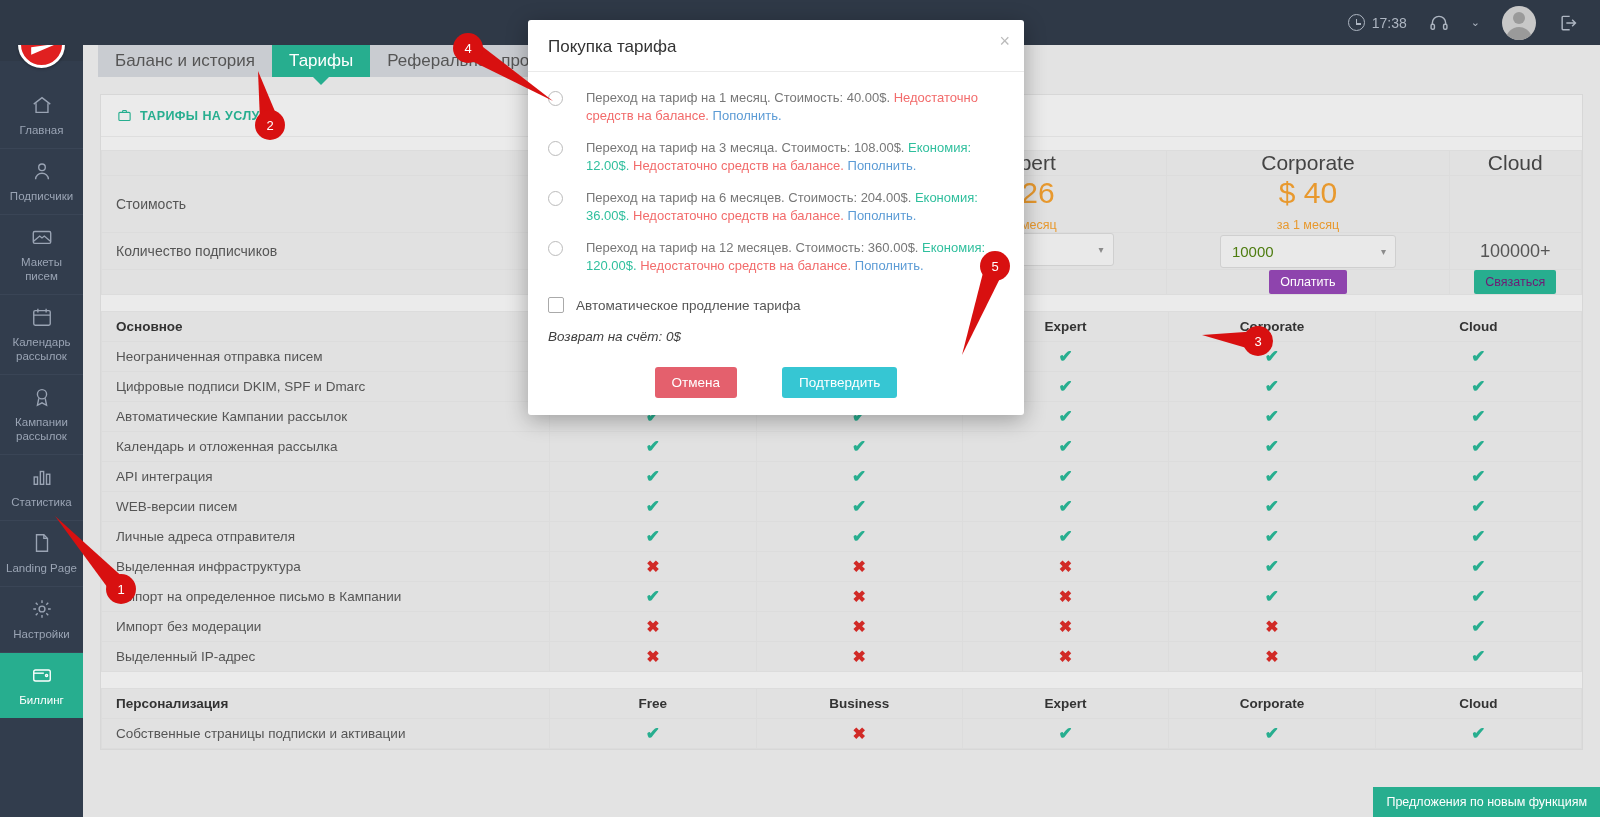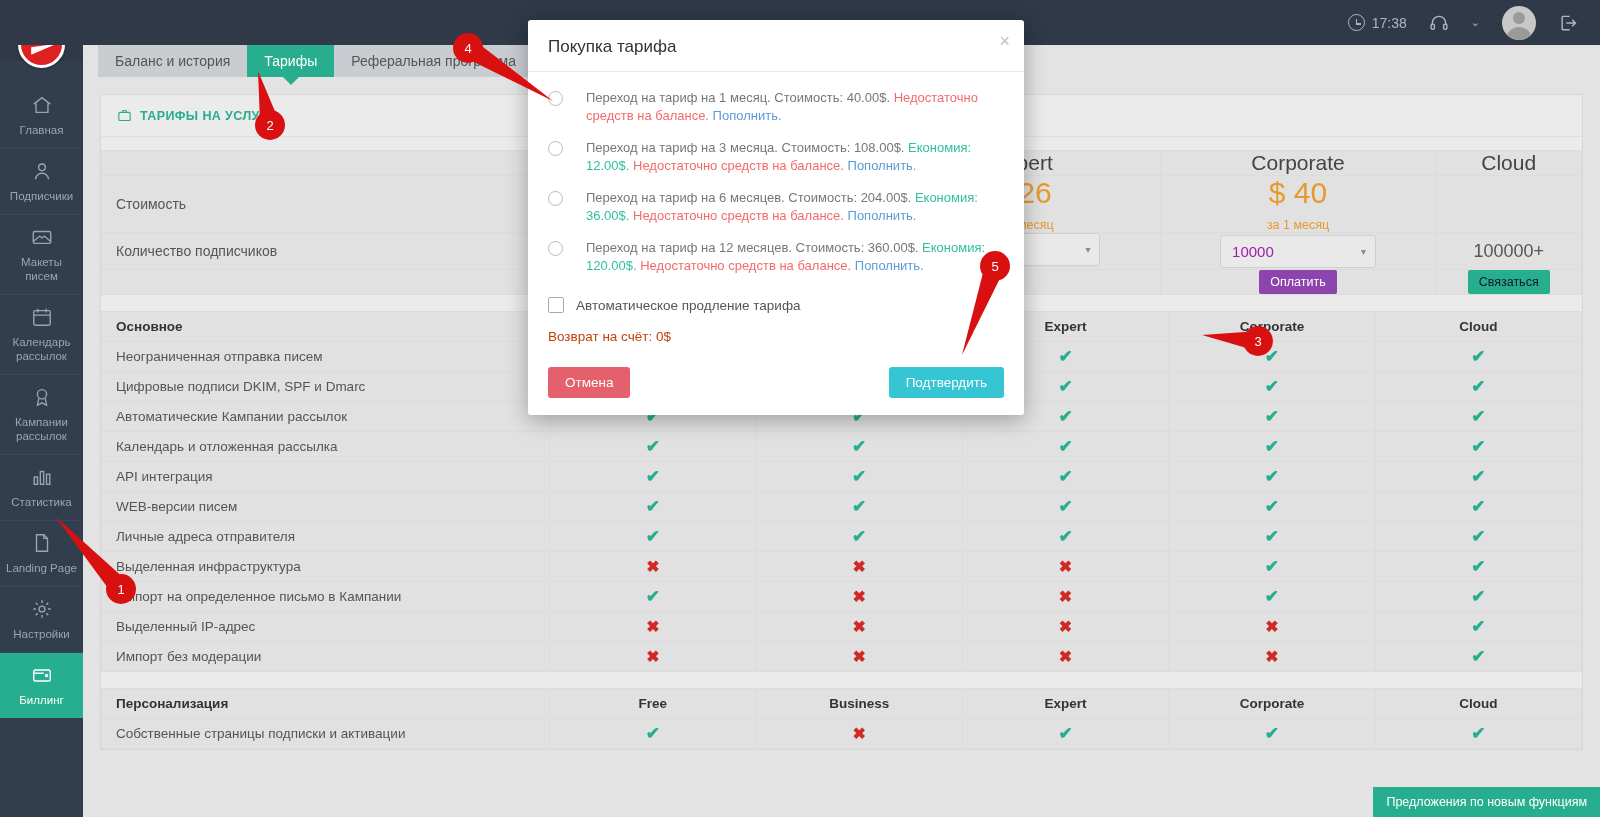--- a/index.html
+++ b/index.html
@@ -62,21 +62,21 @@
     border: 11px solid transparent; border-left-color: #27ae8f;
   }
   .nav-item.active .ico path, .nav-item.active .ico circle,
   .nav-item.active .ico rect, .nav-item.active .ico line { stroke: #fff; }
 
   
   .content { position: absolute; left: 83px; top: 45px; width: 1517px; height: 772px; background: #e3e3e3; }
   .tabs { display: flex; padding-left: 15px; height: 32px; background: #e3e3e3; }
   .tab {
     background: #c9ccd1; color: #555; padding: 0 17px; height: 32px;
-    line-height: 32px; font-size: 14px; cursor: pointer; position: relative;
+    line-height: 32px; font-size: 17px; cursor: pointer; position: relative;
   }
   .tab.active { background: #27ae8f; color: #fff; }
   .tab.active::after {
     content: ""; position: absolute; left: 50%; bottom: -8px; margin-left: -8px;
     border: 8px solid transparent; border-top-color: #27ae8f; border-bottom: 0;
   }
 
   .panel {
     margin: 17px 17px 0 17px; background: #ebebeb;
     border: 1px solid #d7d7d7;
@@ -94,36 +94,36 @@
   .price-table td, .price-table th {
     border: 1px solid #dcdcdc; background: #e1e1e1; padding: 0;
   }
   .price-table .nm { width: 430px; padding: 0 14px; color: #555; font-size: 14px; }
   .plan-name { text-align: center; font-size: 21px; color: #444; font-weight: normal; padding: 20px 0; }
   .price-cell { text-align: center; padding: 14px 0 16px; }
   .price-amount { font-size: 30px; color: #e8992e; }
   .price-period { font-size: 12.5px; color: #e8992e; margin-top: 8px; }
   .sel-cell { text-align: center; padding: 13px 10px; }
   .fake-select {
-    display: inline-block; width: 156px; height: 33px; line-height: 31px;
+    display: inline-block; width: 176px; height: 33px; line-height: 31px;
     background: #e9e9e9; border: 1px solid #cfcfcf; border-radius: 3px;
-    text-align: left; padding: 0 22px 0 11px; font-size: 15px; color: #a21caf;
+    text-align: left; padding: 0 22px 0 11px; font-size: 15px; color: #4d7c0f;
     position: relative; cursor: pointer;
   }
   .fake-select::after {
     content: "▾"; position: absolute; right: 9px; top: 0; font-size: 10px; color: #8b8b8b;
   }
   .plain-num { text-align: center; font-size: 18px; color: #555; }
   .btn-cell { text-align: center; padding: 11px 0 13px; }
   .btn-pay {
     background: #8e44ad; color: #fff; border: none; border-radius: 2px;
     padding: 5px 11px; font-size: 12.5px; cursor: pointer; font-family: inherit;
   }
   .btn-contact {
-    background: #27ae8f; color: #0f172a; border: none; border-radius: 2px;
+    background: #27ae8f; color: #701a75; border: none; border-radius: 2px;
     padding: 5px 11px; font-size: 12.5px; cursor: pointer; font-family: inherit;
   }
 
   
   .feat-table { margin-top: 16px; }
   .feat-table td, .feat-table th {
     border: 1px solid #dcdcdc; background: #e1e1e1;
     height: 30px; font-size: 13.5px; font-weight: normal; color: #555;
   }
   .feat-table th { font-weight: bold; color: #333; }
@@ -155,23 +155,23 @@
   .opt-text { font-size: 13px; line-height: 18px; color: #777; }
   .save { color: #2fbf9d; }
   .insuf { color: #f26b6b; }
   .refill { color: #5b9bd5; }
   .chk-row { display: flex; align-items: center; gap: 12px; margin: 22px 0 16px; }
   .chkbox {
     width: 16px; height: 16px; border: 1.5px solid #aaa; background: #fff;
     border-radius: 2px; cursor: pointer;
   }
   .chk-label { font-size: 13.5px; color: #555; }
-  .refund { font-size: 13.5px; color: #c2410c; margin-bottom: 4px; }
+  .refund { font-size: 13.5px; color: #404040; margin-bottom: 4px; font-style: italic; }
   .modal-foot {
-    padding: 13px 20px 17px; display: flex; justify-content: space-between; gap: 9px;
+    padding: 13px 20px 17px; display: flex; justify-content: center; gap: 9px;
   }
   .btn-cancel {
     background: #e4606d; color: #fff; border: none; border-radius: 3px;
     padding: 8px 17px; font-size: 13.5px; cursor: pointer; font-family: inherit;
   }
   .btn-confirm {
     background: #36c6d3; color: #fff; border: none; border-radius: 3px;
     padding: 8px 17px; font-size: 13.5px; cursor: pointer; font-family: inherit; margin-left: 36px;
   }
 
@@ -406,29 +406,29 @@
             </tr>
             <tr>
               <td class="fname">Импорт на определенное письмо в Кампании</td>
               <td class="fcell"><span class="tick">✔</span></td>
               <td class="fcell"><span class="cross">✖</span></td>
               <td class="fcell"><span class="cross">✖</span></td>
               <td class="fcell"><span class="tick">✔</span></td>
               <td class="fcell"><span class="tick">✔</span></td>
             </tr>
             <tr>
+              <td class="fname">Импорт без модерации</td>
+              <td class="fcell"><span class="cross">✖</span></td>
+              <td class="fcell"><span class="cross">✖</span></td>
+              <td class="fcell"><span class="cross">✖</span></td>
+              <td class="fcell"><span class="cross">✖</span></td>
+              <td class="fcell"><span class="tick">✔</span></td>
+            </tr>
+            <tr>
               <td class="fname">Выделенный IP-адрес</td>
-              <td class="fcell"><span class="cross">✖</span></td>
-              <td class="fcell"><span class="cross">✖</span></td>
-              <td class="fcell"><span class="cross">✖</span></td>
-              <td class="fcell"><span class="cross">✖</span></td>
-              <td class="fcell"><span class="tick">✔</span></td>
-            </tr>
-            <tr>
-              <td class="fname">Импорт без модерации</td>
               <td class="fcell"><span class="cross">✖</span></td>
               <td class="fcell"><span class="cross">✖</span></td>
               <td class="fcell"><span class="cross">✖</span></td>
               <td class="fcell"><span class="cross">✖</span></td>
               <td class="fcell"><span class="tick">✔</span></td>
             </tr>
           </tbody>
         </table>
         <table class="feat-table">
           <thead>

